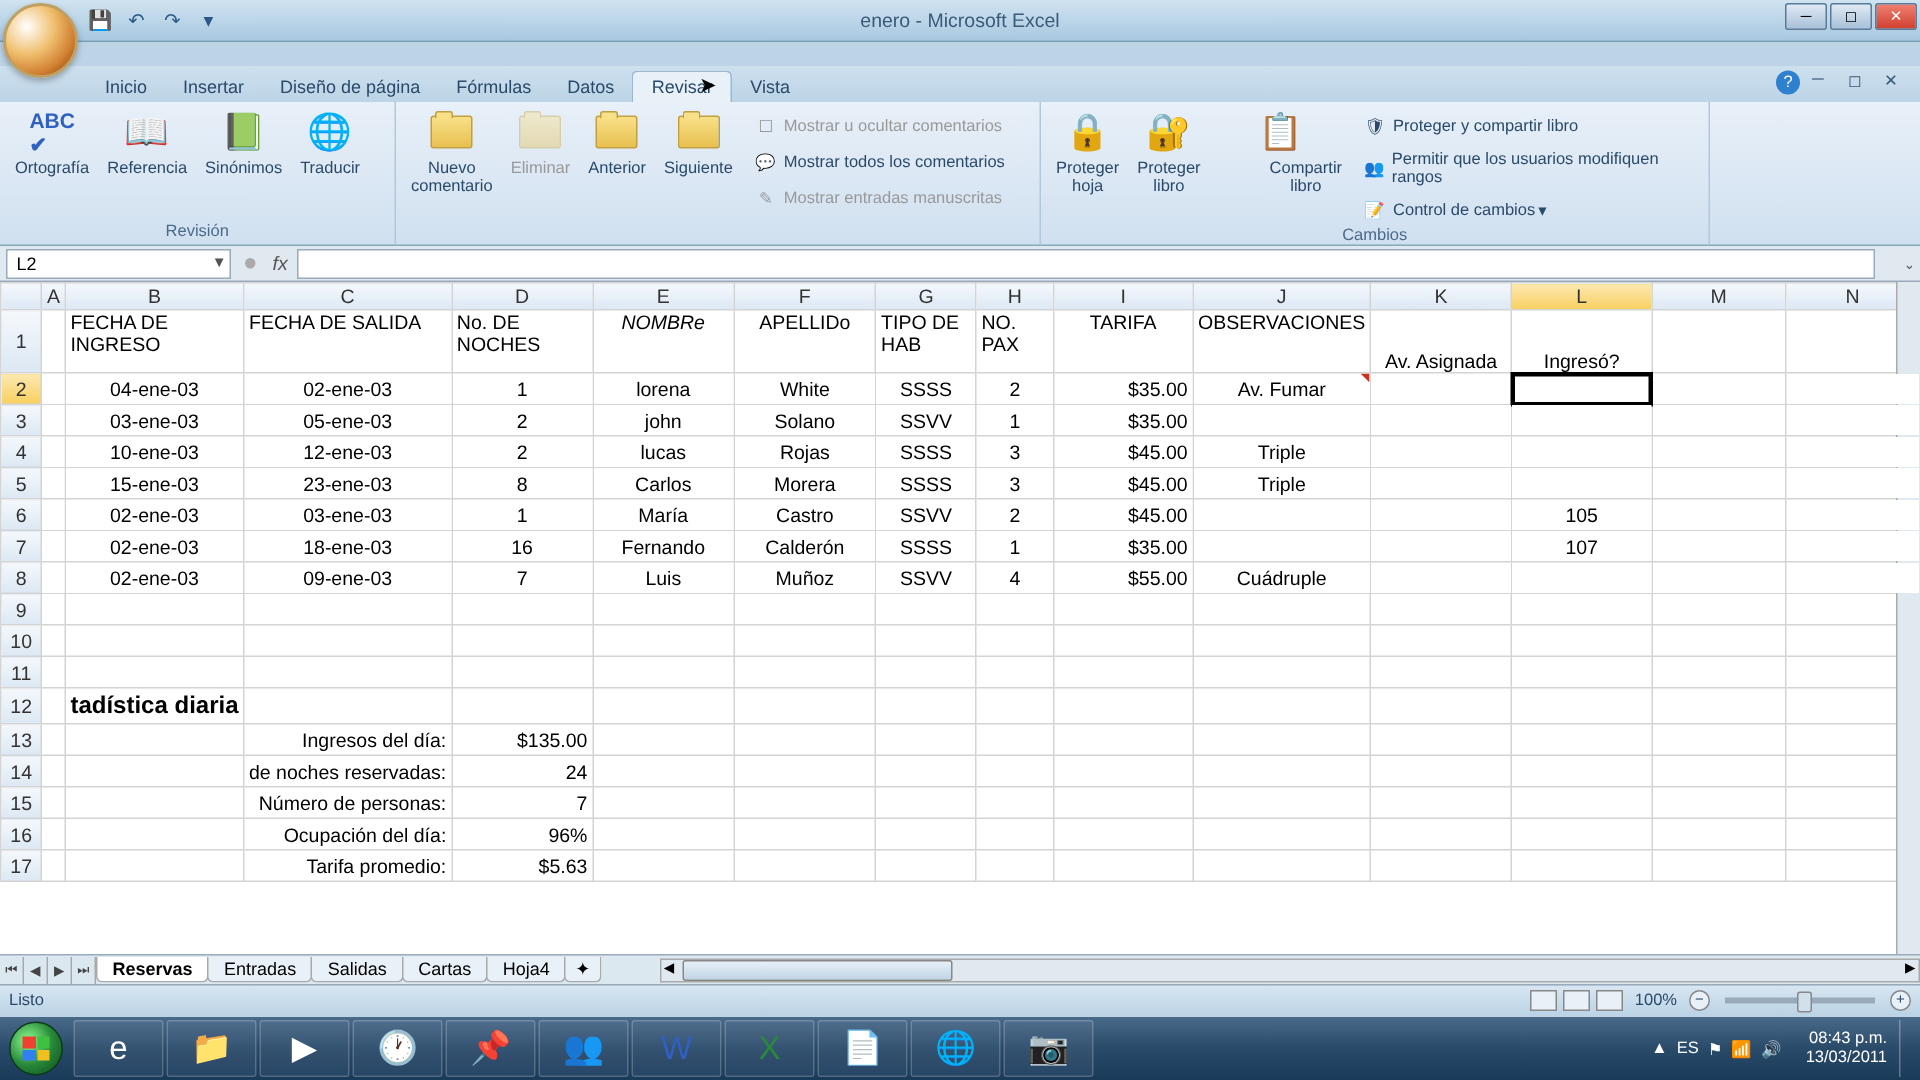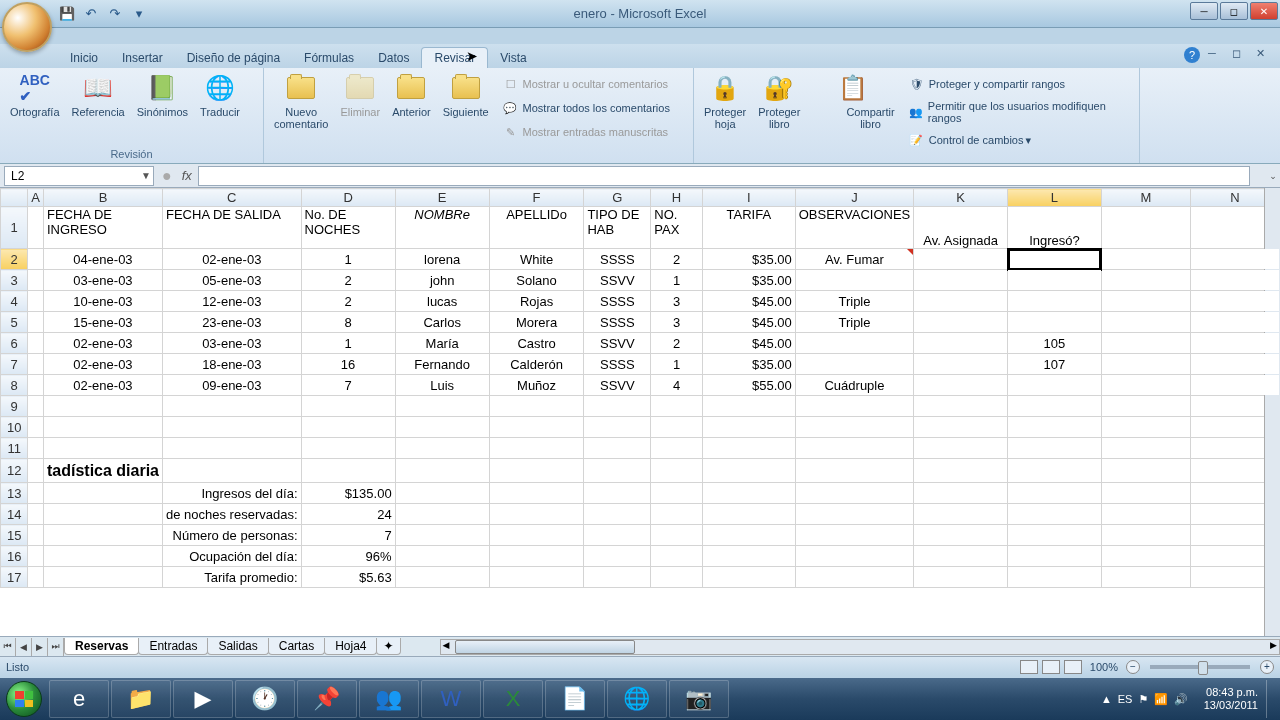--- a/index.html
+++ b/index.html
@@ -211,33 +211,34 @@
 libro</span>
       </div>
       <div class="rbtn-lg">
         <span class="ico">📋</span>
         <span class="lbl" style="white-space:pre;margin-left:34px;">Compartir
 libro</span>
       </div>
       <div style="display:flex;flex-direction:column;gap:4px;margin-left:4px;margin-top:4px;">
         <div class="rbtn-sm">
           <span class="ico">🛡</span>
-          <span>Proteger y compartir rangos</span>
+          <span>Proteger y compartir libro</span>
         </div>
         <div class="rbtn-sm">
           <span class="ico">👥</span>
           <span>Permitir que los usuarios modifiquen rangos</span>
         </div>
         <div class="rbtn-sm">
           <span class="ico">📝</span>
           <span>Control de cambios</span> 
             <span style="margin-left:2px;">▾</span>
         </div>
       </div>
     </div>
+    <div class="ribbon-group-label">Cambios</div>
   </div>
 </div>
 
 <div class="formula-area">
   <div class="name-box">
     <span>L2</span>
       <span class="dd">▼</span>
   </div>
   <span style="padding:0 4px;color:#aaa;">●</span>
   <span class="fx-btn">fx</span>

